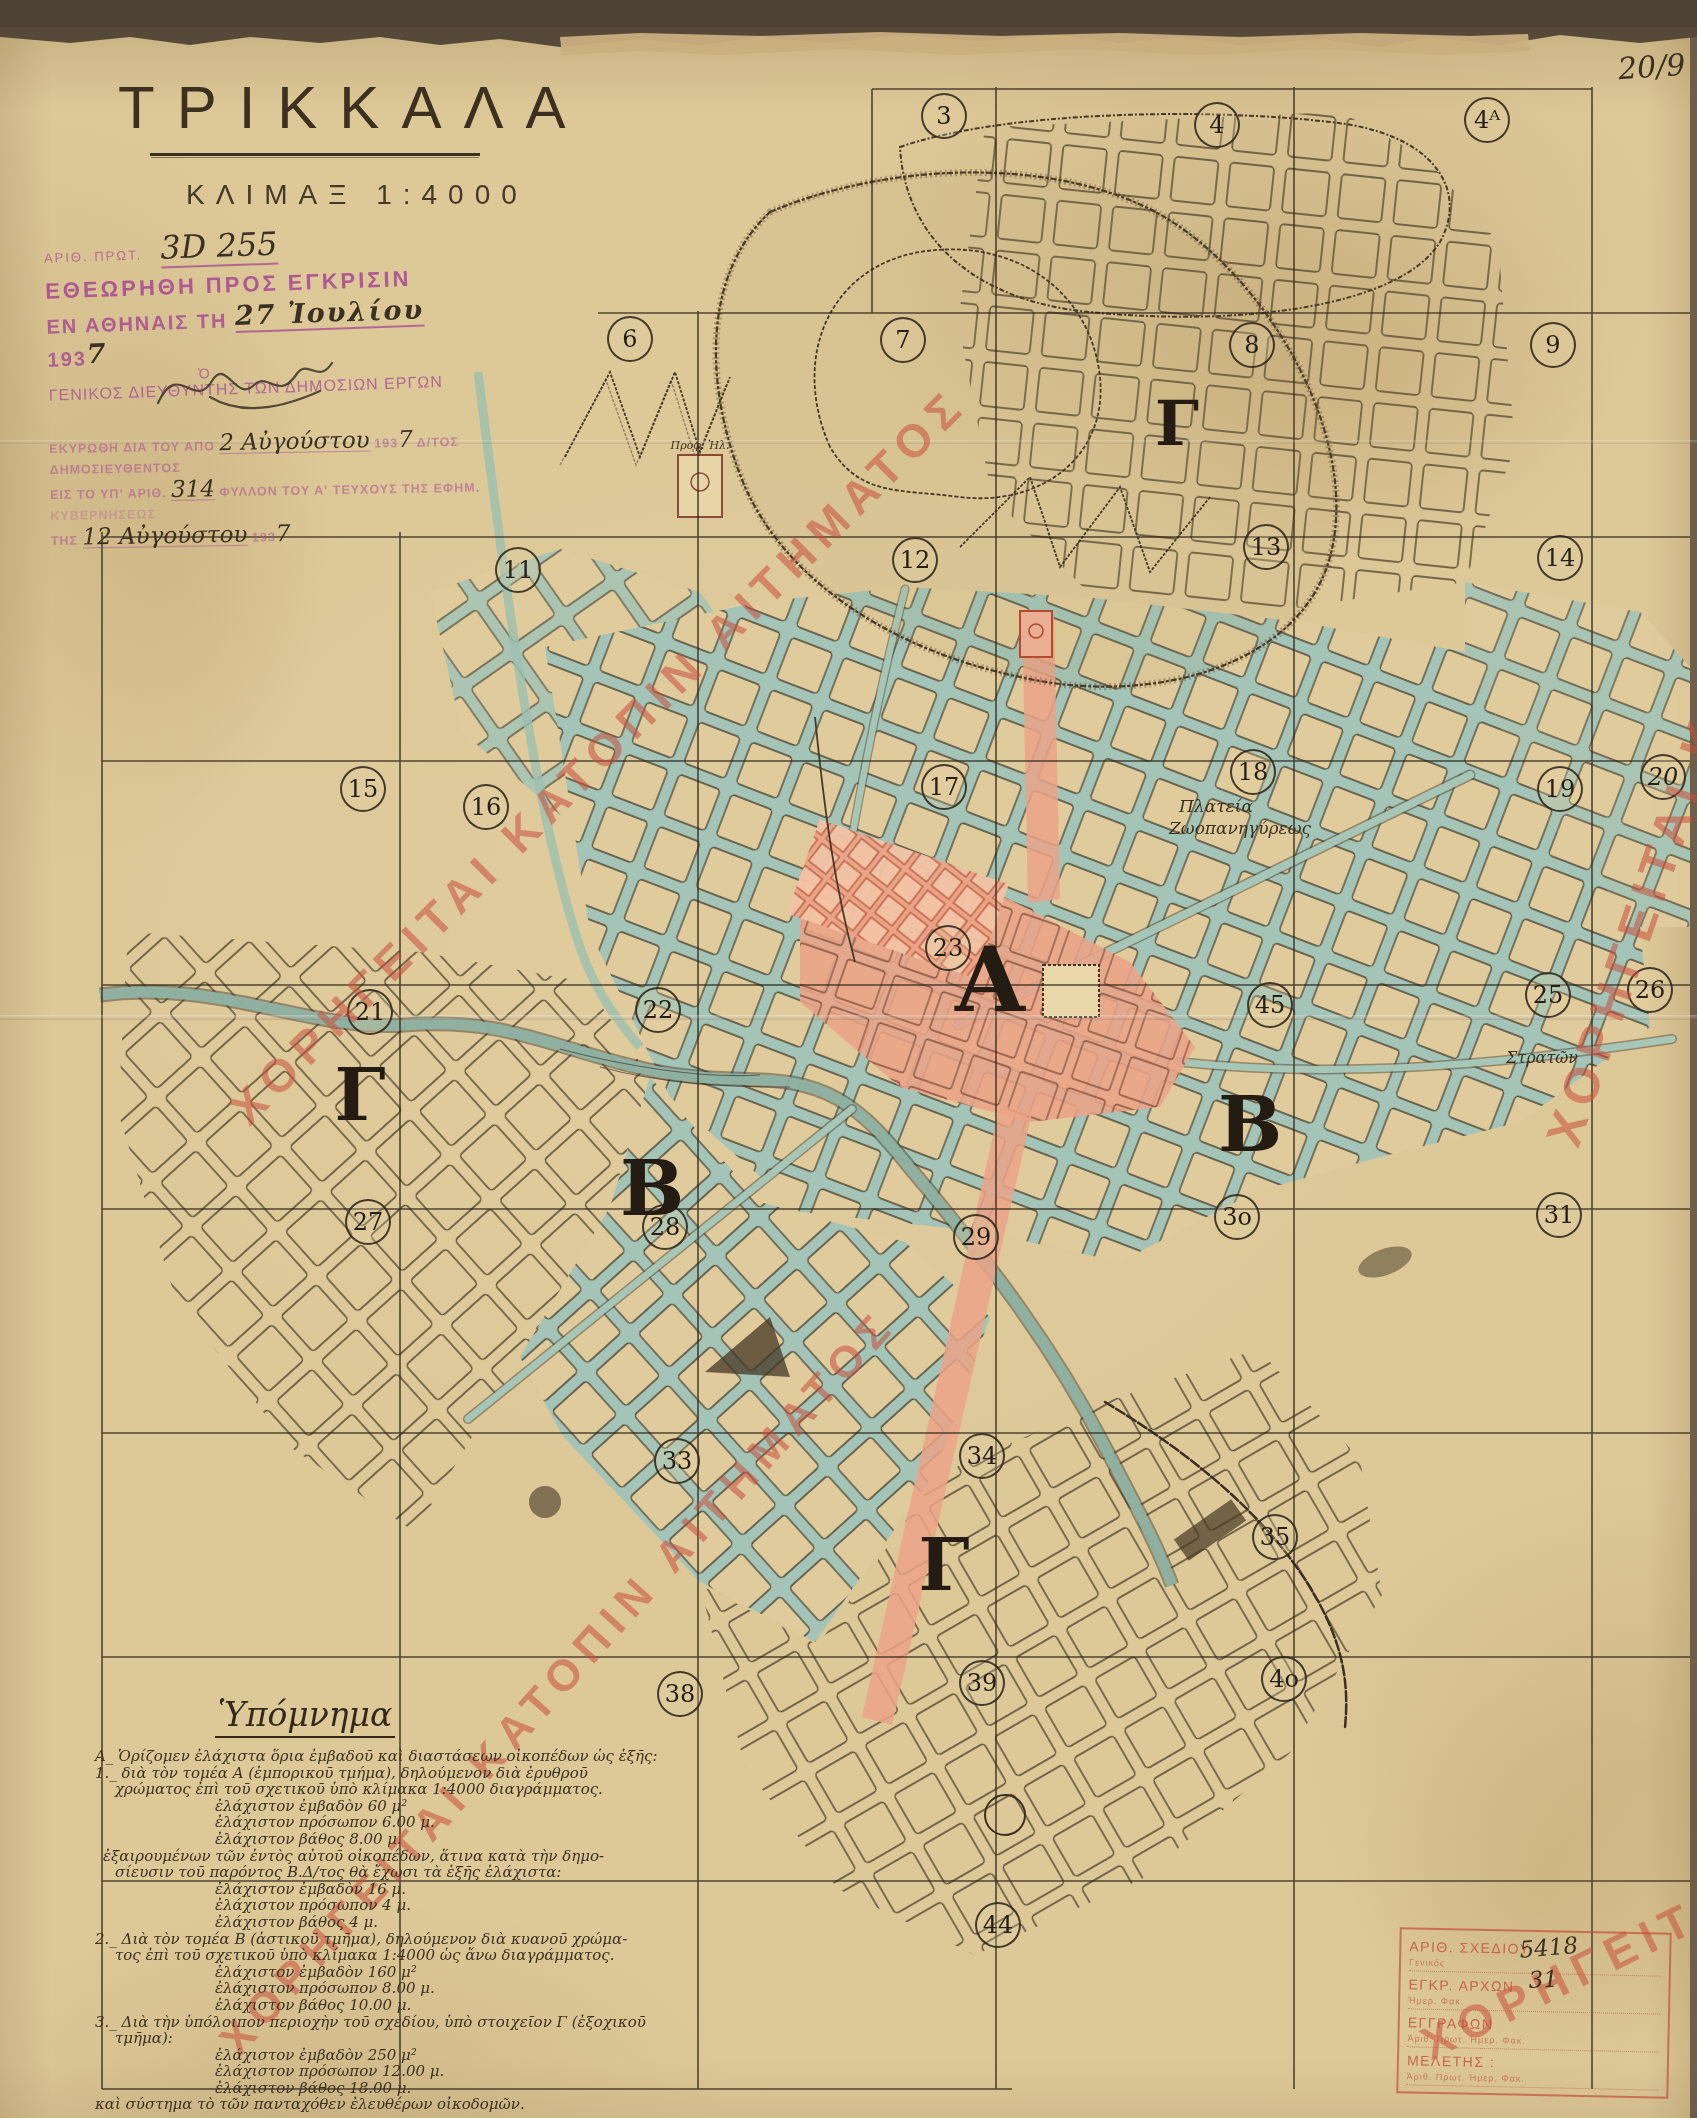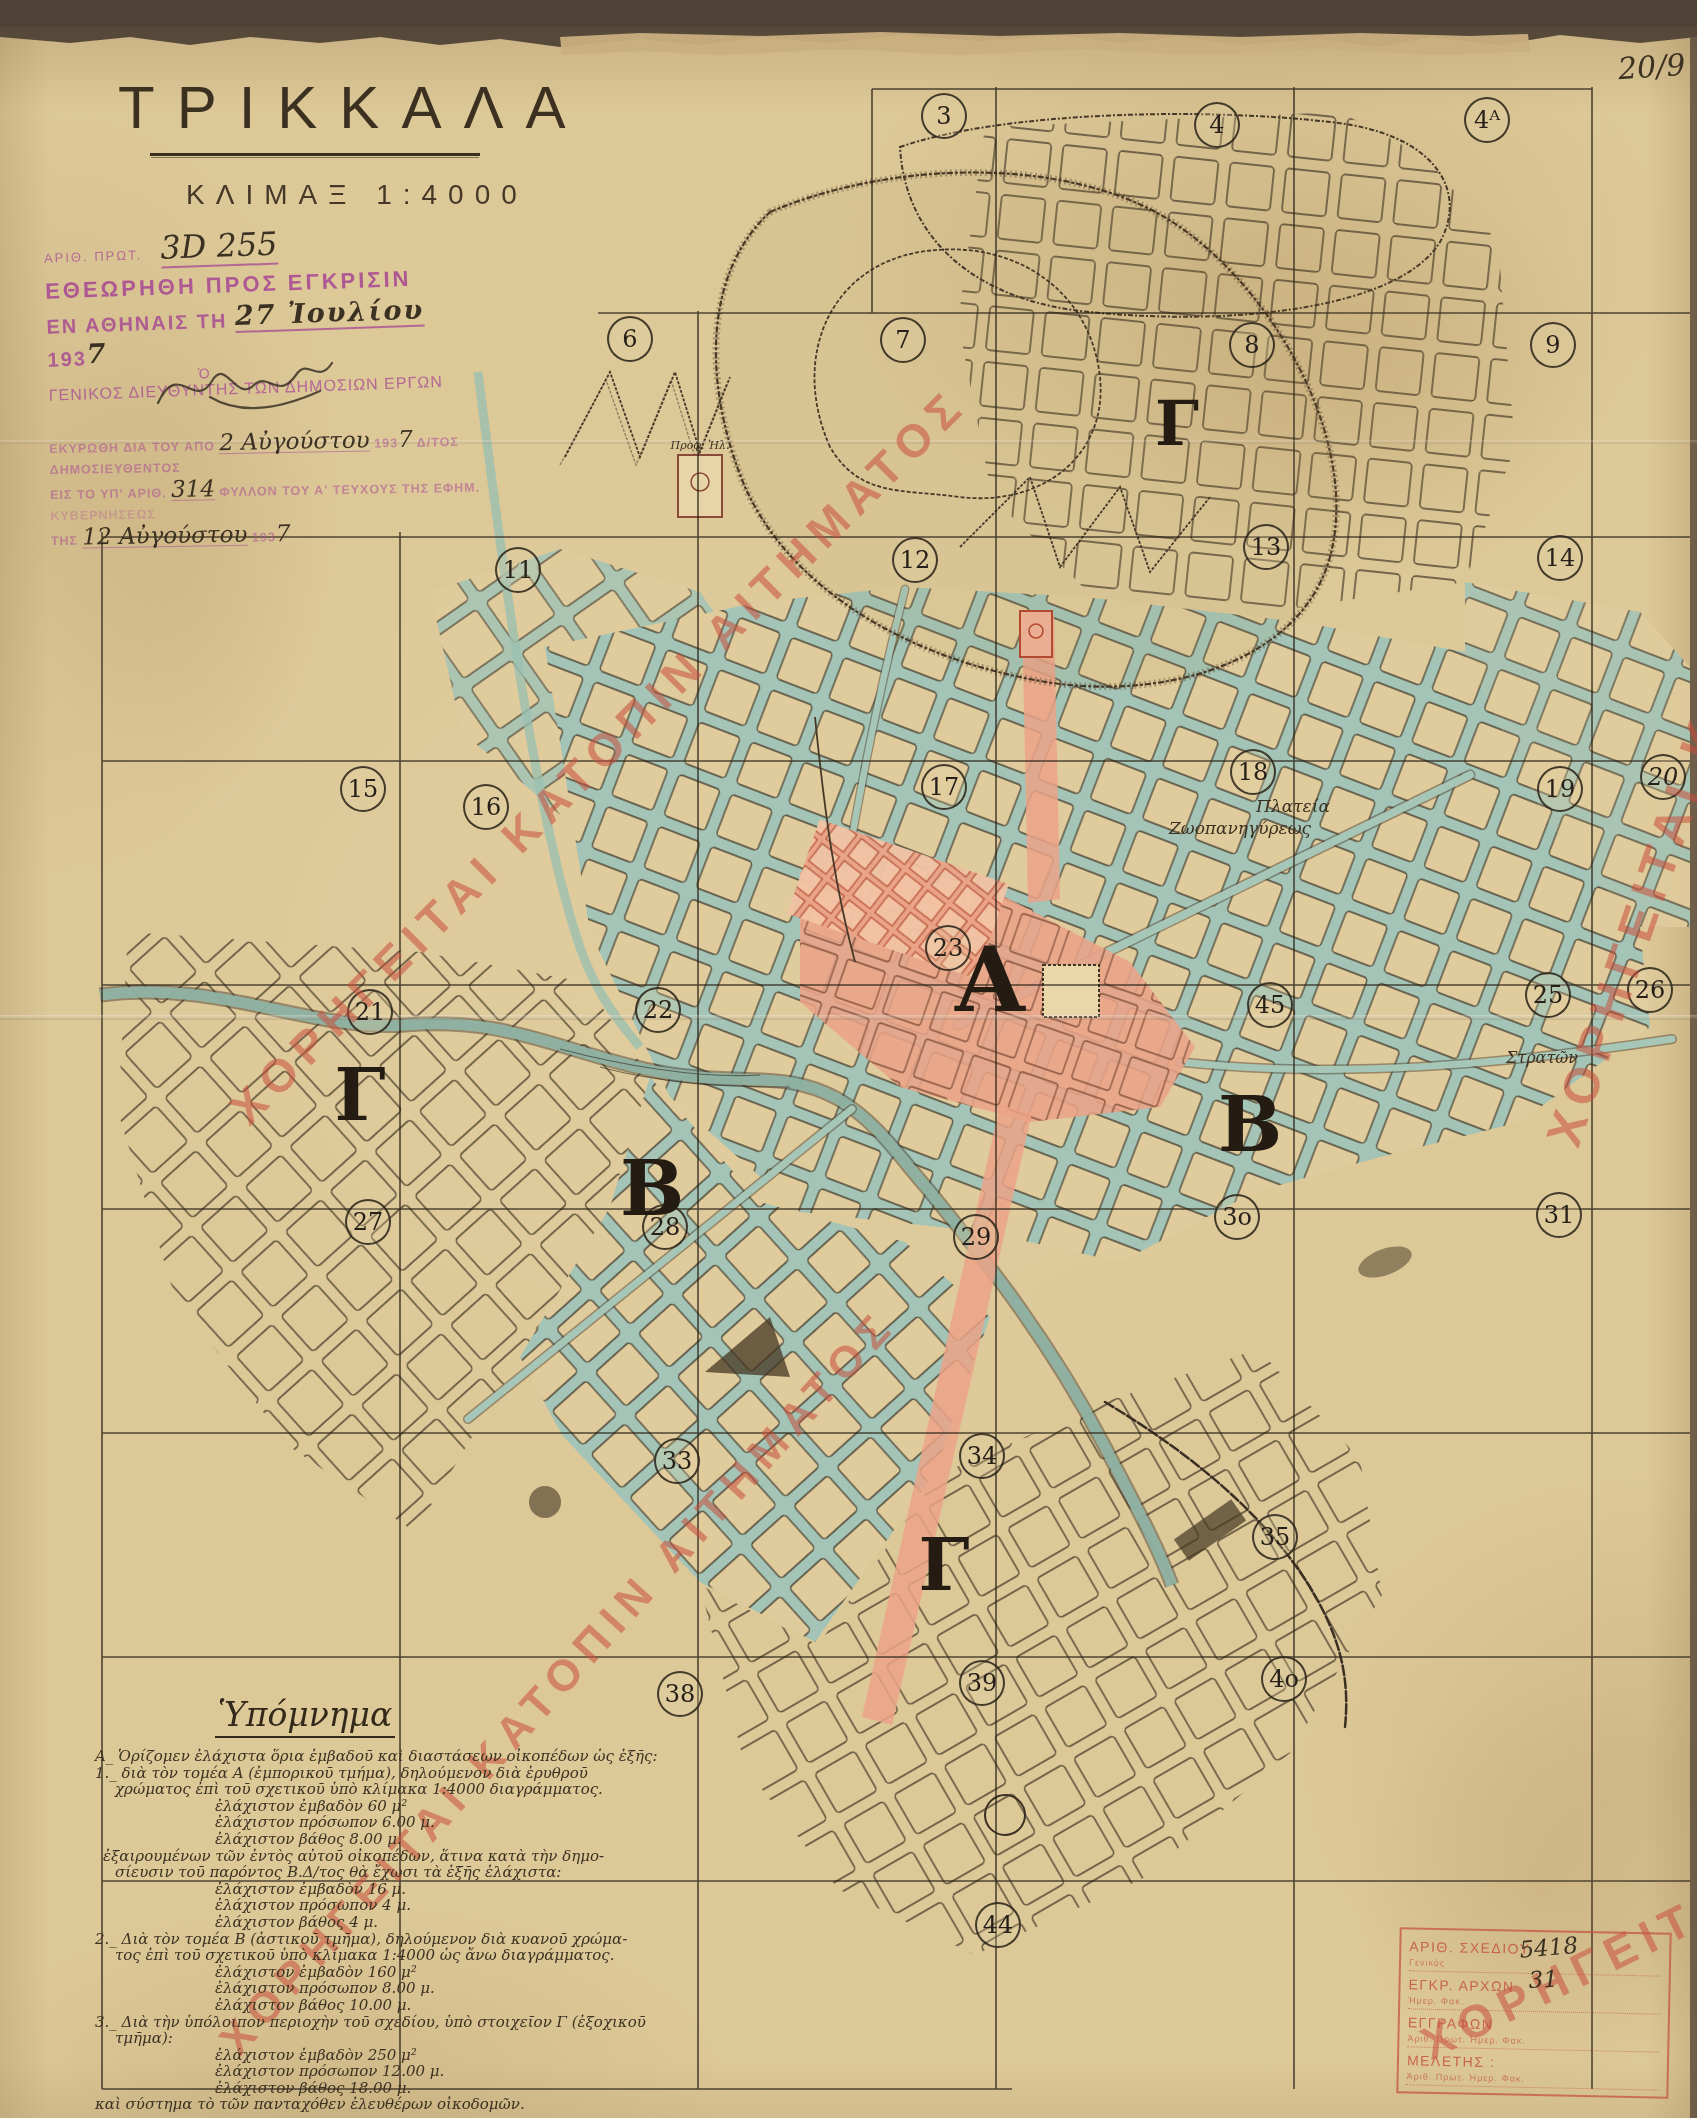--- a/index.html
+++ b/index.html
@@ -279,21 +279,21 @@
     </div>
   <div id="sector-letters">
       <div class="slet" style="left: 1177px; top: 397px; font-size: 62px;">Γ</div>
       <div class="slet" style="left: 360px; top: 1068px; font-size: 72px;">Γ</div>
       <div class="slet" style="left: 990px; top: 952px; font-size: 90px;">Α</div>
       <div class="slet" style="left: 1250px; top: 1098px; font-size: 76px;">Β</div>
       <div class="slet" style="left: 652px; top: 1162px; font-size: 76px;">Β</div>
       <div class="slet" style="left: 944px; top: 1538px; font-size: 72px;">Γ</div>
     </div>
   <div id="map-labels">
-      <div class="mlab" style="left: 1293px; top: 779px; font-size: 17px;">Πλατεία</div>
+      <div class="mlab" style="left: 1216px; top: 779px; font-size: 17px;">Πλατεία</div>
       <div class="mlab" style="left: 1240px; top: 801px; font-size: 17px;">Ζωοπανηγύρεως</div>
       <div class="mlab" style="left: 1542px; top: 1030px; font-size: 16px;">Στρατῶν</div>
       <div class="mlab" style="left: 700px; top: 418px; font-size: 11px;">Προφ. Ἠλ.</div>
     </div>
   <div id="watermarks">
       <div class="wmark" style="left: 238px; top: 1062px; font-size: 46px; transform: rotate(-45deg);">ΧΟΡΗΓΕΙΤΑΙ ΚΑΤΟΠΙΝ ΑΙΤΗΜΑΤΟΣ</div>
       <div class="wmark" style="left: 228px; top: 1996px; font-size: 44px; transform: rotate(-48deg);">ΧΟΡΗΓΕΙΤΑΙ ΚΑΤΟΠΙΝ ΑΙΤΗΜΑΤΟΣ</div>
       <div class="wmark" style="left: 1562px; top: 1088px; font-size: 50px; transform: rotate(-71deg);">ΧΟΡΗΓΕΙΤΑΙ ΚΑΤΟΠΙΝ ΑΙΤΗΜΑΤΟΣ</div>
       <div class="wmark" style="left: 1424px; top: 1992px; font-size: 46px; transform: rotate(-26deg);">ΧΟΡΗΓΕΙΤΑΙ ΚΑΤΟΠΙΝ ΑΙΤΗΜΑΤΟΣ</div>
     </div>

